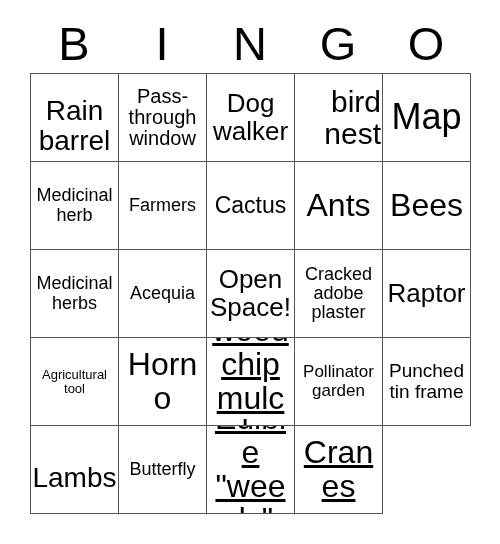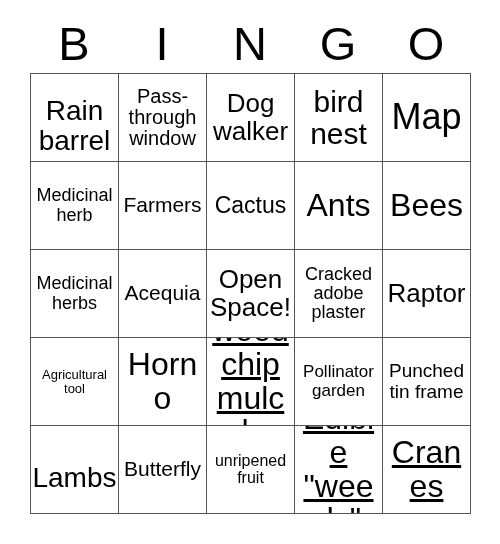--- a/index.html
+++ b/index.html
@@ -80,26 +80,26 @@
     box-sizing: border-box;
     line-height: 1.06;
     word-wrap: break-word;
     overflow-wrap: break-word;
     hyphens: none;
   }
 
   
   .fs-36 .cell-text { font-size: 36px; }
   .fs-32 .cell-text { font-size: 32px; }
-  .fs-30 .cell-text { font-size: 30px; }
+  .fs-30 .cell-text { font-size: 30px; text-align: right; }
   .fs-28 .cell-text { font-size: 28px; margin-top: 16px; }
   .fs-26 .cell-text { font-size: 26px; }
   .fs-24 .cell-text { font-size: 32px; text-decoration: underline; }
   .fs-23 .cell-text { font-size: 23px; }
-  .fs-21 .cell-text { font-size: 21px; }
+  .fs-21 .cell-text { font-size: 18px; }
   .fs-20 .cell-text { font-size: 20px; }
   .fs-19 .cell-text { font-size: 19px; }
   .fs-18 .cell-text { font-size: 18px; }
   .fs-17 .cell-text { font-size: 17px; }
   .fs-16 .cell-text { font-size: 16px; }
   .fs-13 .cell-text { font-size: 13px; }
 </style>
 </head>
 <body>
 
@@ -173,23 +173,20 @@
       </div>
       <div class="bingo-cell fs-19">
         <span class="cell-text">Punched tin frame</span>
       </div>
       <div class="bingo-cell fs-28">
         <span class="cell-text">Lambs</span>
       </div>
       <div class="bingo-cell fs-21">
         <span class="cell-text">Butterfly</span>
       </div>
-      <div class="bingo-cell fs-16">
-        <span class="cell-text">unripened fruit</span>
-      </div>
       <div class="bingo-cell fs-24">
         <span class="cell-text">Edible "weeds"</span>
       </div>
       <div class="bingo-cell fs-24">
         <span class="cell-text">Cranes</span>
       </div>
     </div>
 
 </div>
 

